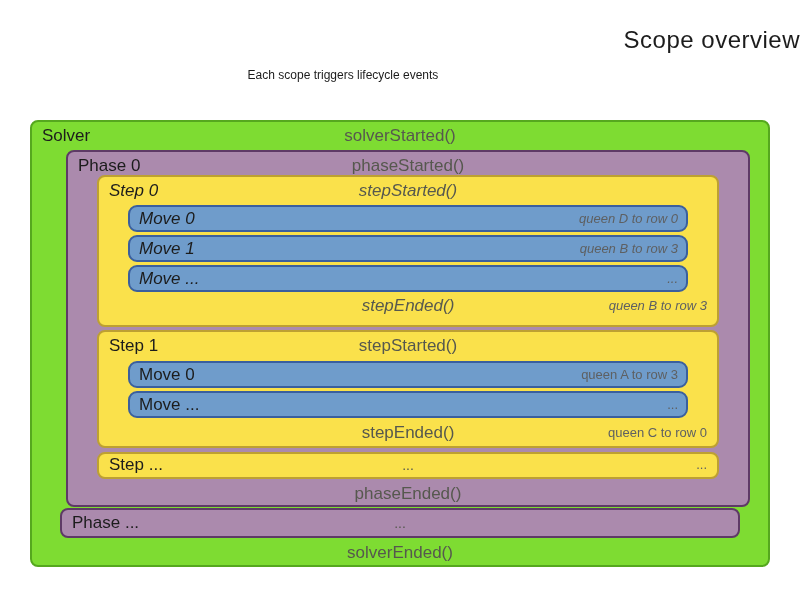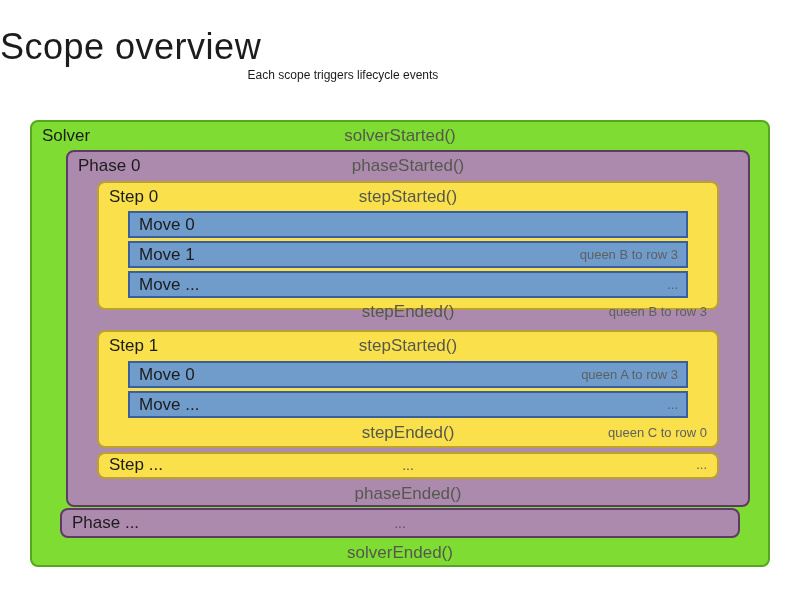--- a/index.html
+++ b/index.html
@@ -1,43 +1,43 @@
 <!DOCTYPE html>
 <html style="--solver-fill: #7edc32; --solver-border: #55a81e; --phase-fill: #ab8aad; --phase-border: #5e3a66; --step-fill: #fae14b; --step-border: #bda032; --move-fill: #6f9ccb; --move-border: #3a5f9e; --label-text: #1c1c1c; --event-text: #56584e; --detail-text: #5e6062;"><head>
 <meta charset="utf-8">
 <style>
   html,body{margin:0;padding:0;background:#ffffff;}
   .canvas{
     position:relative;width:800px;height:600px;background:#ffffff;overflow:hidden;
     font-family:"Liberation Sans", sans-serif;
   }
   .title{
-    position:absolute;top:26px;left:0;width:800px;text-align:left;
-    font-size:36px;color:var(--label-text,#1c1c1c);letter-spacing:0.5px;
+    position:absolute;top:26px;left:0;width:800px;text-align:right;
+    font-size:24px;color:var(--label-text,#1c1c1c);letter-spacing:0.5px;
   }
   .subtitle{
     position:absolute;top:68px;left:0;width:686px;text-align:center;
     font-size:12px;color:var(--label-text,#1c1c1c);
   }
   .box{position:absolute;box-sizing:border-box;border-radius:8px;}
   .solver-box{left:30px;top:120px;width:740px;height:447px;
     background:var(--solver-fill,#7edc32);border:2px solid var(--solver-border,#55a81e);}
   .phase0-box{left:26px;top:28px;width:684px;height:357px;
     background:var(--phase-fill,#ab8aad);border:2px solid var(--phase-border,#5e3a66);margin-left:8px;}
   .phase-more-box{left:28px;top:386px;width:680px;height:30px;
     background:var(--phase-fill,#ab8aad);border:2px solid var(--phase-border,#5e3a66);}
-  .step0-box{left:29px;top:29px;width:622px;height:129px;
-    background:var(--step-fill,#fae14b);border:2px solid var(--step-border,#bda032);}
+  .step0-box{left:29px;top:23px;width:622px;height:152px;
+    background:var(--step-fill,#fae14b);border:2px solid var(--step-border,#bda032);font-style:italic;}
   .step1-box{left:29px;top:178px;width:622px;height:118px;
     background:var(--step-fill,#fae14b);border:2px solid var(--step-border,#bda032);}
   .step-more-box{left:29px;top:300px;width:622px;height:27px;
     background:var(--step-fill,#fae14b);border:2px solid var(--step-border,#bda032);}
   .move-row{position:absolute;left:29px;width:560px;height:27px;box-sizing:border-box;
     background:var(--move-fill,#6f9ccb);border:2px solid var(--move-border,#3a5f9e);
-    border-radius:0;}
+    border-radius:9px;}
   .hrow{position:absolute;left:0;right:0;height:28px;line-height:28px;}
   .row-label{
     position:absolute;left:10px;top:0;font-size:17px;line-height:inherit;
     color:var(--label-text,#1c1c1c);white-space:nowrap;
   }
   .row-event{
     position:absolute;left:0;right:0;top:0;text-align:center;font-size:17px;
     line-height:inherit;color:var(--event-text,#56584e);white-space:nowrap;
   }
   .row-detail{
@@ -71,20 +71,21 @@
       </div>
 
       <div class="box step0-box">
         <div class="hrow" style="top:0px;">
           <span class="row-label">Step 0</span>
           <span class="row-event">stepStarted()</span>
         </div>
         <div class="move-row" style="top:28px;">
           <div class="hrow-inner">
             <span class="row-label">Move 0</span>
+            <span class="row-detail">queen D to row 0</span>
           </div>
         </div>
         <div class="move-row" style="top:58px;padding-left:41px;">
           <div class="hrow-inner">
             <span class="row-label">Move 1</span>
             <span class="row-detail">queen B to row 3</span>
           </div>
         </div>
         <div class="move-row" style="top:88px;">
           <div class="hrow-inner">

